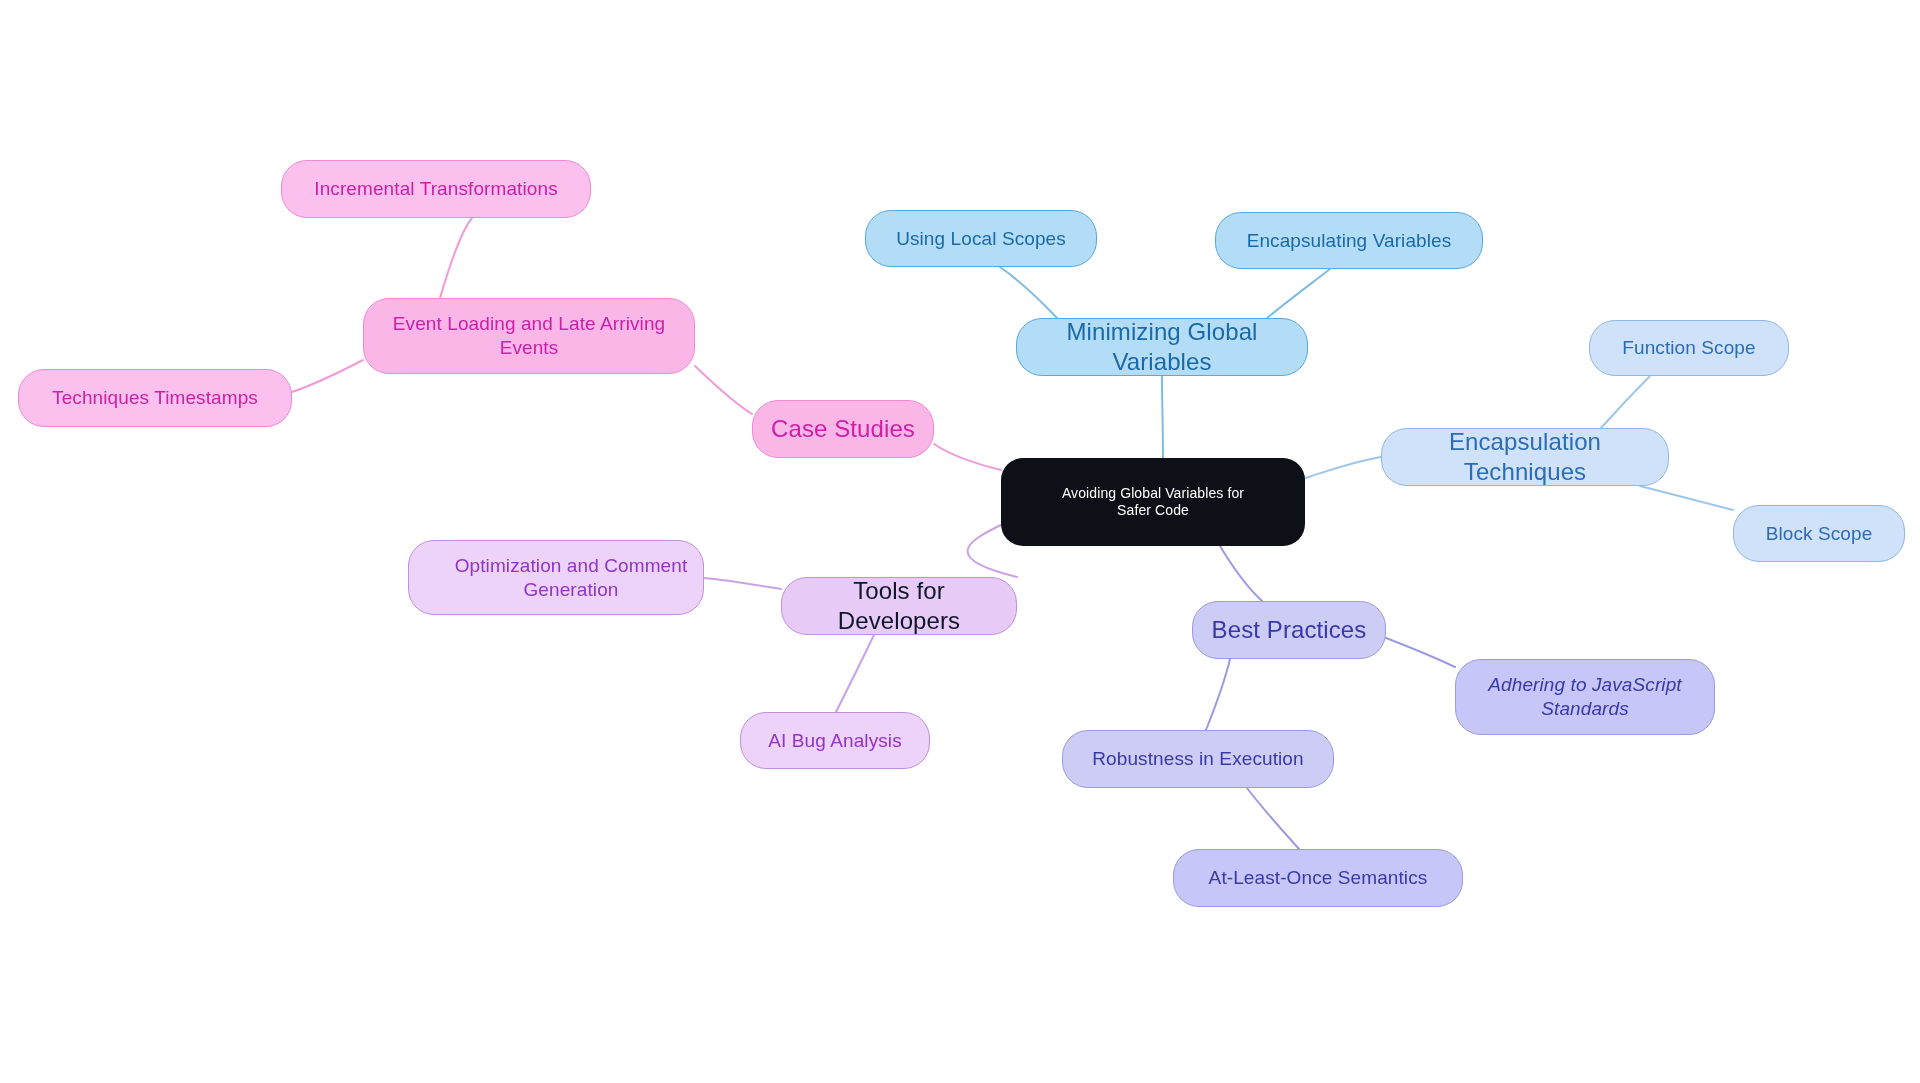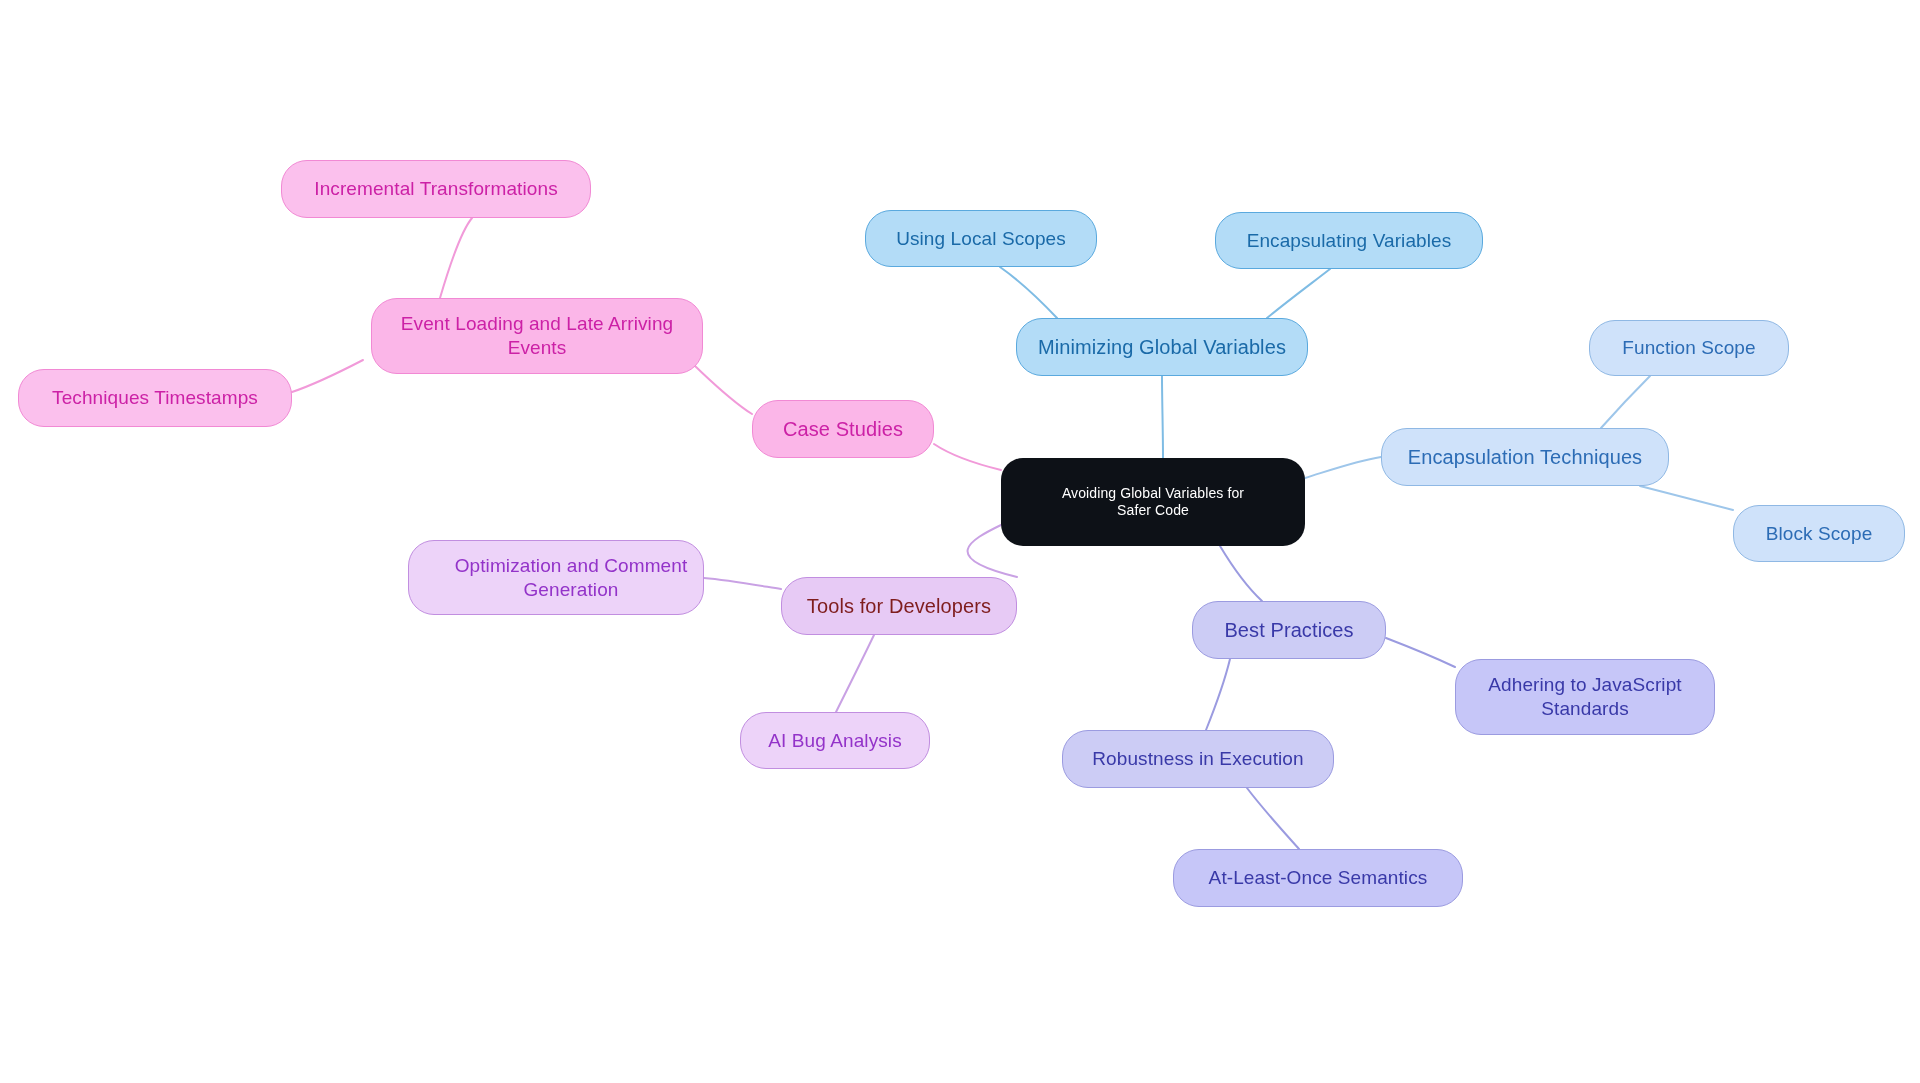--- a/index.html
+++ b/index.html
@@ -41,21 +41,21 @@
     padding: 6px 14px;
     white-space: pre-line;
     letter-spacing: 0.1px;
   }
   .node-root {
     border-radius: 22px;
     border: none;
     font-size: 14px;
     color: #ffffff;
   }
-  .node-branch { font-size: 20px; }
+  .node-branch { font-size: 24px; }
   .node-leaf   { font-size: 19px; }
 </style>
 </head>
 <body>
 
 <div id="mindmap-canvas">
   <svg id="edge-layer" viewBox="0 0 1920 1083">
       <path d="M 1163 458 C 1163 430 1162 400 1162 376" fill="none" stroke="#7fbce4" stroke-width="2" stroke-linecap="round"></path>
       <path d="M 1057 318 C 1040 300 1020 281 1000 267" fill="none" stroke="#7fbce4" stroke-width="2" stroke-linecap="round"></path>
       <path d="M 1267 318 C 1289 300 1312 283 1330 269" fill="none" stroke="#7fbce4" stroke-width="2" stroke-linecap="round"></path>
@@ -77,27 +77,27 @@
   <div id="node-layer">
       <div class="node node-root" style="left: 1001px; top: 458px; width: 304px; height: 88px; background: rgb(13, 17, 23); color: rgb(255, 255, 255);"><span>Avoiding Global Variables for
 Safer Code</span></div>
       <div class="node node-branch" style="left: 1016px; top: 318px; width: 292px; height: 58px; background: rgb(179, 220, 247); color: rgb(26, 106, 168); border-color: rgb(90, 169, 222);"><span>Minimizing Global Variables</span></div>
       <div class="node node-leaf" style="left: 865px; top: 210px; width: 232px; height: 57px; background: rgb(179, 220, 247); color: rgb(26, 106, 168); border-color: rgb(90, 169, 222);"><span>Using Local Scopes</span></div>
       <div class="node node-leaf" style="left: 1215px; top: 212px; width: 268px; height: 57px; background: rgb(179, 220, 247); color: rgb(26, 106, 168); border-color: rgb(90, 169, 222);"><span>Encapsulating Variables</span></div>
       <div class="node node-branch" style="left: 1381px; top: 428px; width: 288px; height: 58px; background: rgb(207, 226, 250); color: rgb(44, 108, 181); border-color: rgb(143, 184, 228);"><span>Encapsulation Techniques</span></div>
       <div class="node node-leaf" style="left: 1589px; top: 320px; width: 200px; height: 56px; background: rgb(207, 226, 250); color: rgb(44, 108, 181); border-color: rgb(143, 184, 228);"><span>Function Scope</span></div>
       <div class="node node-leaf" style="left: 1733px; top: 505px; width: 172px; height: 57px; background: rgb(207, 226, 250); color: rgb(44, 108, 181); border-color: rgb(143, 184, 228);"><span>Block Scope</span></div>
       <div class="node node-branch" style="left: 1192px; top: 601px; width: 194px; height: 58px; background: rgb(204, 204, 245); color: rgb(57, 57, 168); border-color: rgb(155, 155, 224);"><span>Best Practices</span></div>
-      <div class="node node-leaf" style="left: 1455px; top: 659px; width: 260px; height: 76px; background: rgb(198, 198, 248); color: rgb(57, 57, 168); border-color: rgb(155, 155, 224);"><span>Adhering to JavaScript
+      <div class="node node-leaf" style="left: 1455px; top: 659px; width: 260px; height: 76px; background: rgb(198, 198, 248); color: rgb(57, 57, 168); border-color: rgb(155, 155, 224); font-style: italic;"><span>Adhering to JavaScript
 Standards</span></div>
       <div class="node node-leaf" style="left: 1062px; top: 730px; width: 272px; height: 58px; background: rgb(204, 204, 245); color: rgb(57, 57, 168); border-color: rgb(155, 155, 224);"><span>Robustness in Execution</span></div>
       <div class="node node-leaf" style="left: 1173px; top: 849px; width: 290px; height: 58px; background: rgb(198, 198, 248); color: rgb(57, 57, 168); border-color: rgb(155, 155, 224);"><span>At-Least-Once Semantics</span></div>
-      <div class="node node-branch" style="left: 781px; top: 577px; width: 236px; height: 58px; background: rgb(231, 202, 245); color: #7f1d1d; border-color: rgb(193, 142, 224);"><span>Tools for Developers</span></div>
+      <div class="node node-branch" style="left: 781px; top: 577px; width: 236px; height: 58px; background: rgb(231, 202, 245); color: #0f172a; border-color: rgb(193, 142, 224);"><span>Tools for Developers</span></div>
       <div class="node node-leaf" style="left: 408px; top: 540px; width: 296px; height: 75px; background: rgb(237, 211, 249); color: rgb(147, 51, 201); border-color: rgb(193, 142, 224); padding-left: 44px;"><span>Optimization and Comment
 Generation</span></div>
       <div class="node node-leaf" style="left: 740px; top: 712px; width: 190px; height: 57px; background: rgb(237, 211, 249); color: rgb(147, 51, 201); border-color: rgb(193, 142, 224);"><span>AI Bug Analysis</span></div>
       <div class="node node-branch" style="left: 752px; top: 400px; width: 182px; height: 58px; background: rgb(251, 182, 232); color: rgb(204, 33, 166); border-color: rgb(241, 137, 212);"><span>Case Studies</span></div>
-      <div class="node node-leaf" style="left: 363px; top: 298px; width: 332px; height: 76px; background: rgb(251, 182, 232); color: rgb(204, 33, 166); border-color: rgb(241, 137, 212); margin-left: 8px;"><span>Event Loading and Late Arriving
+      <div class="node node-leaf" style="left: 363px; top: 298px; width: 332px; height: 76px; background: rgb(251, 182, 232); color: rgb(204, 33, 166); border-color: rgb(241, 137, 212);"><span>Event Loading and Late Arriving
 Events</span></div>
       <div class="node node-leaf" style="left: 281px; top: 160px; width: 310px; height: 58px; background: rgb(251, 192, 237); color: rgb(204, 33, 166); border-color: rgb(241, 137, 212);"><span>Incremental Transformations</span></div>
       <div class="node node-leaf" style="left: 18px; top: 369px; width: 274px; height: 58px; background: rgb(251, 192, 237); color: rgb(204, 33, 166); border-color: rgb(241, 137, 212);"><span>Techniques Timestamps</span></div>
     </div>
 </div>
 
 </body></html>

